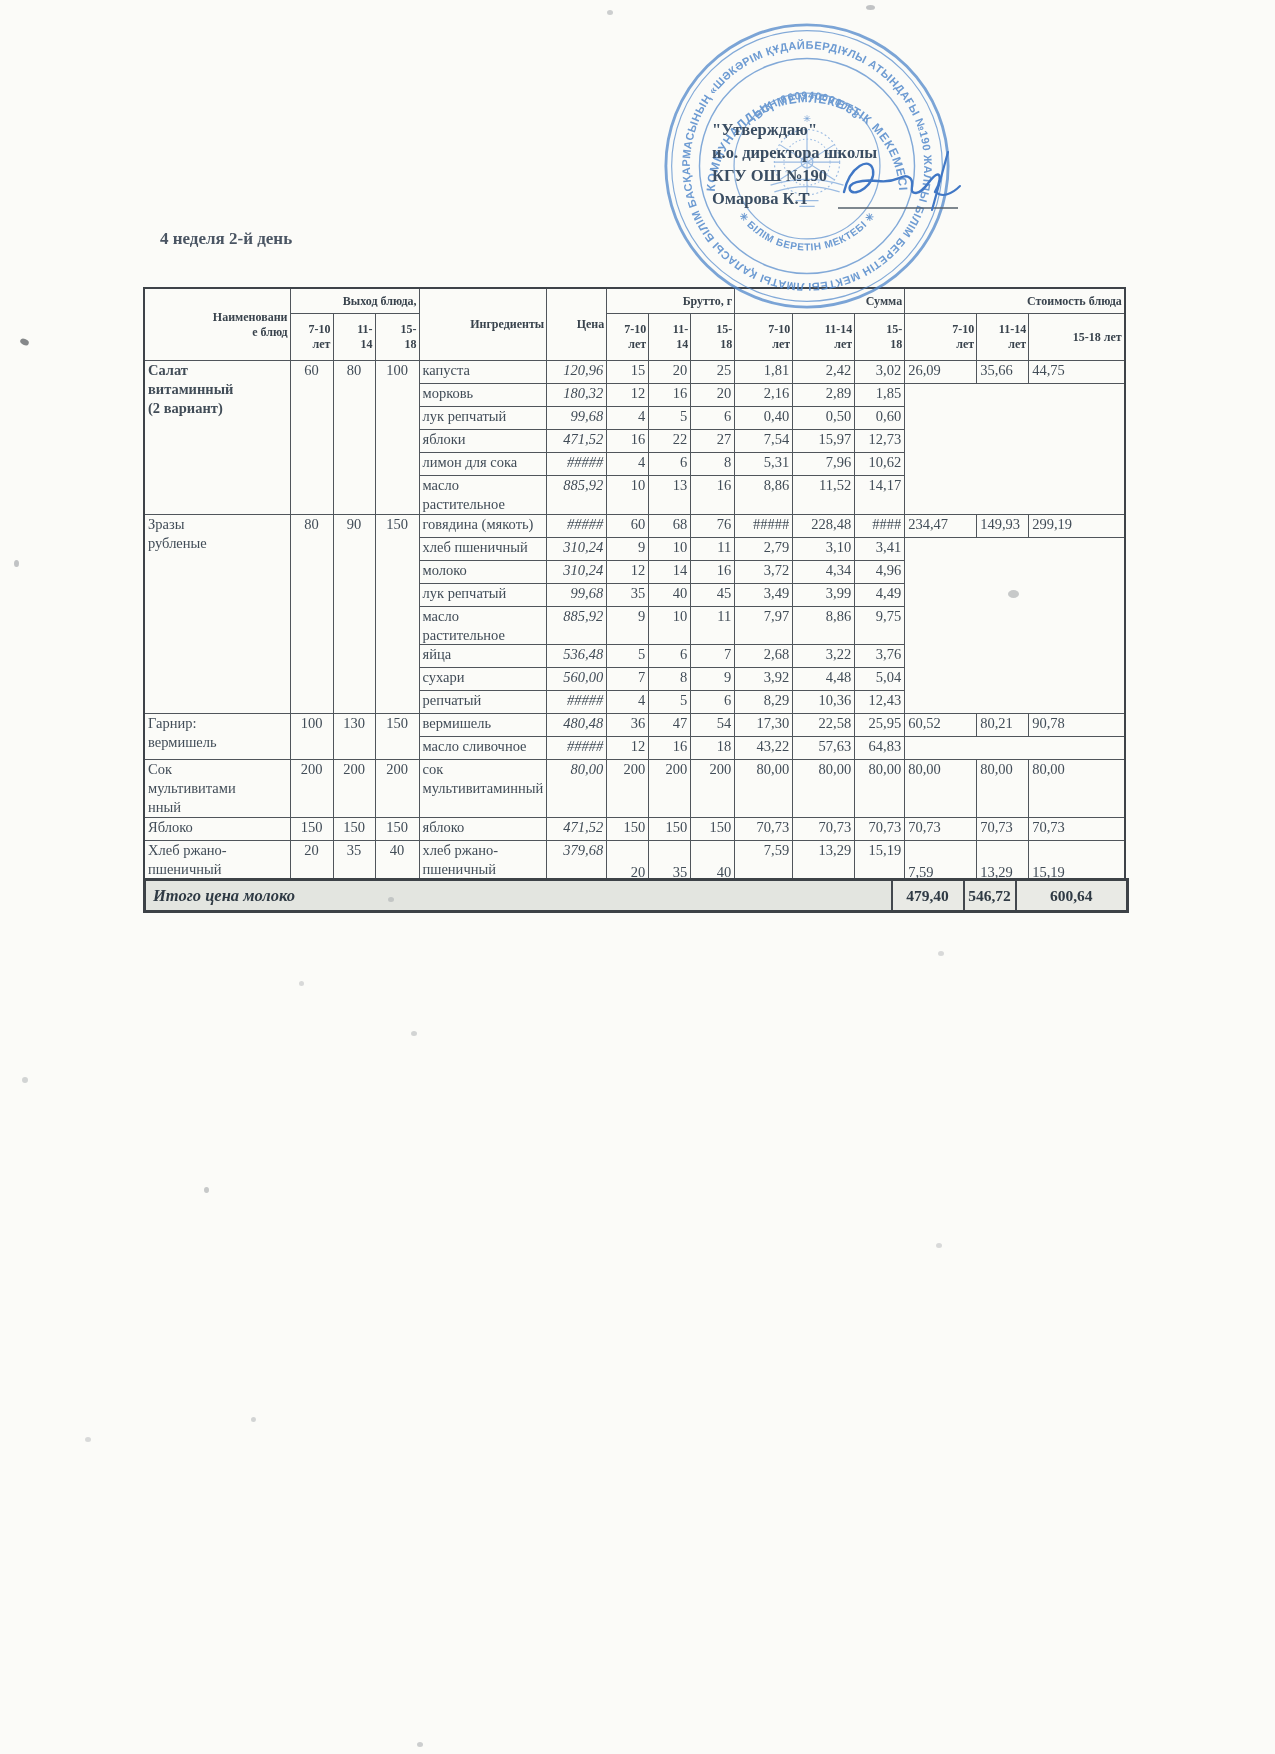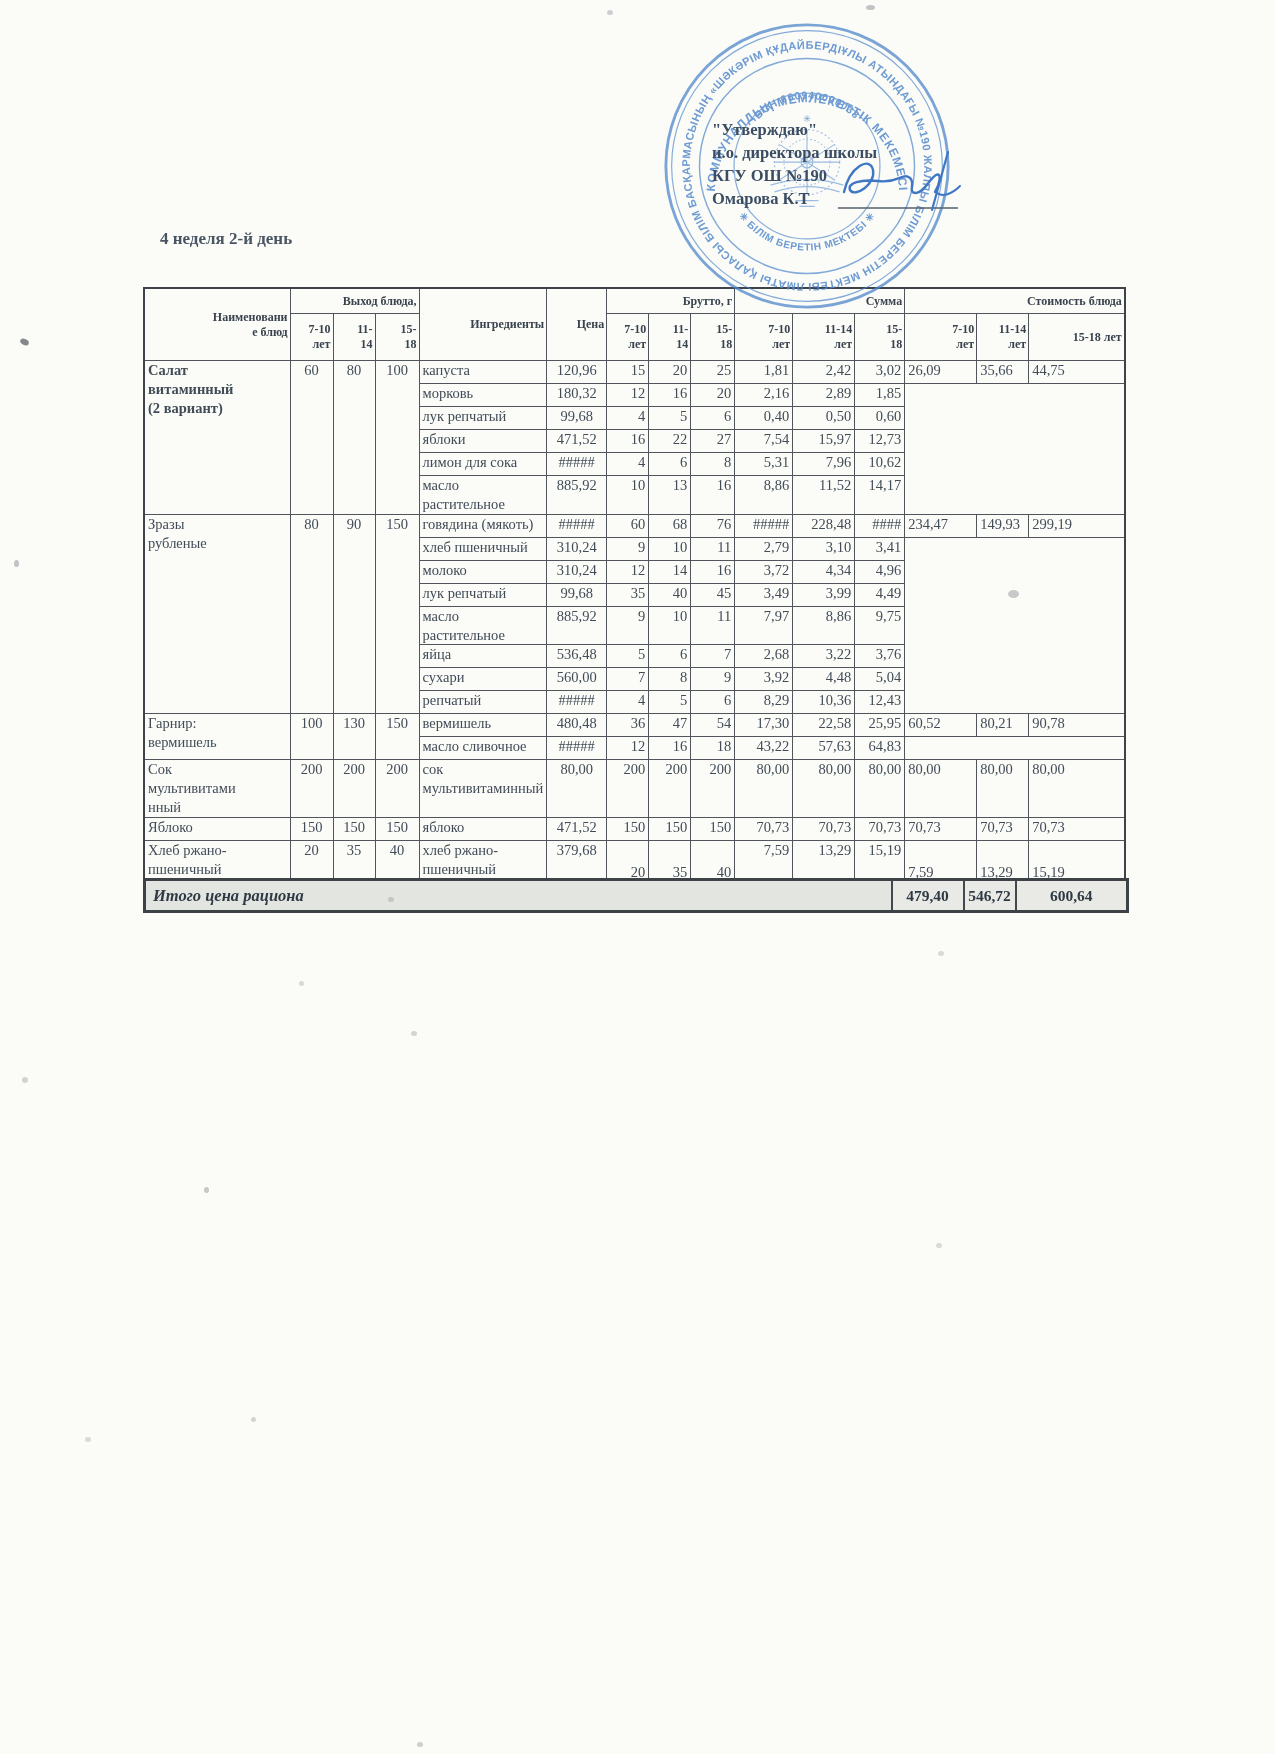--- a/index.html
+++ b/index.html
@@ -17,21 +17,21 @@
   .menu-table th,.menu-table td{border:1.5px solid #50555b;overflow:hidden;}
   .menu-table th{font-size:12px;font-weight:bold;line-height:1.25;padding:1px 2px;color:#39434d;text-align:right;}
   .hr1 th{height:22px;}
   .hr2 th{height:44px;vertical-align:middle;}
   .menu-table tbody td{font-size:14.5px;line-height:1.3;height:22px;padding:0 3px;vertical-align:top;color:#414c57;}
   .pre{white-space:pre-line;}
   .c-name{text-align:left;padding-left:4px;white-space:pre-line;}
   .dish-bold{font-weight:bold;color:#39434d;}
   .c-out{text-align:center;}
   .c-ing{text-align:left;padding-left:4px;white-space:pre-line;}
-  .c-price{text-align:center;padding-left:3px;}
+  .c-price{text-align:right;padding-left:3px;font-style:italic;}
   .c-brutto,.c-sum{text-align:right;padding-right:4px;}
   .c-cost{text-align:left;padding-right:7px;}
   .cost2{padding-right:13px;}
   .cost-empty{background:transparent;}
   .split-row{height:42px;}
   .split-row .c-brutto,.split-row .c-cost{vertical-align:bottom;}
   .cal-label{font-weight:bold;text-align:left;padding-left:4px;color:#39434d;}
   .cal-val{font-weight:bold;text-align:right;padding-right:4px;color:#39434d;}
   
   .totals-table{position:absolute;left:143px;top:878px;border-collapse:collapse;table-layout:fixed;
@@ -413,21 +413,21 @@
 
   <table class="totals-table">
     <colgroup>
       <col style="width:747px">
         <col style="width:72px">
         <col style="width:52px">
         <col style="width:112px">
     </colgroup>
     <tbody>
         <tr>
-          <td class="tot-label">Итого цена рациона</td>
+          <td class="tot-label">Итого цена молоко</td>
           <td class="tot-val tv0">479,40</td>
           <td class="tot-val tv1">546,72</td>
           <td class="tot-val tv2">600,64</td>
         </tr>
       </tbody>
   </table>
 
   <div class="speck" style="left:20px;top:339px;width:9px;height:6px;opacity:.75;background:#5d6166;transform:rotate(25deg);"></div>
   <div class="speck" style="left:14px;top:560px;width:5px;height:7px;opacity:.5;"></div>
   <div class="speck" style="left:1008px;top:590px;width:11px;height:8px;opacity:.45;"></div>

